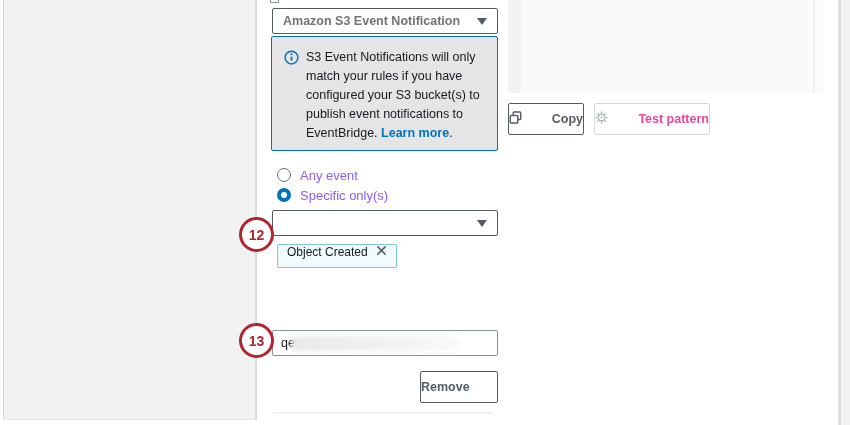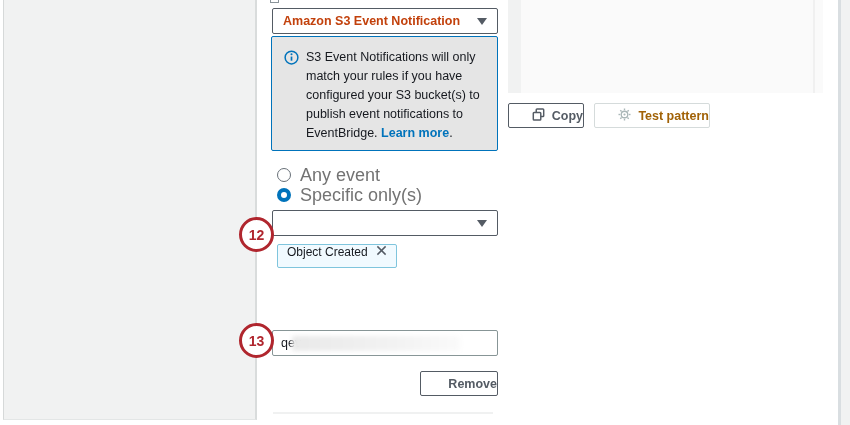--- a/index.html
+++ b/index.html
@@ -21,21 +21,21 @@
   
   .cutoff-sliver {
     position:absolute; left:270px; top:-2px; width:9px; height:5px;
     border:1px solid #8a949a; background:#fff;
   }
 
   
   .select-box {
     position:absolute; left:272px; width:226px; height:26px; background:#fff;
     border:1px solid #545b64; border-radius:2px; display:flex; align-items:center;
-    padding:0 10px; font-size:12.5px; font-weight:bold; color:#c2410c; cursor:pointer;
+    padding:0 10px; font-size:12.5px; font-weight:bold; color:#737373; cursor:pointer;
   }
   .select-box .caret {
     margin-left:auto; width:0; height:0; border-left:5px solid transparent;
     border-right:5px solid transparent; border-top:7px solid #545b64;
   }
   #event-type-select { top:8px; }
   #event-select { top:210px; font-weight:normal; }
 
   .info-box {
     position:absolute; left:271px; top:36px; width:227px; height:115px;
@@ -45,46 +45,46 @@
   .info-icon { position:absolute; left:12px; top:13px; }
   .info-box a { color:#0073bb; text-decoration:none; font-weight:bold; cursor:pointer; }
   .info-period { color:#16191f; font-weight:normal; }
 
   .radio-row { position:absolute; left:277px; display:flex; align-items:center; height:18px; cursor:pointer; }
   .radio-circle {
     width:14px; height:14px; border-radius:50%; background:#fff;
     border:1px solid #687078; margin-right:9px; flex:0 0 auto;
   }
   .radio-circle.selected { border:4.5px solid #0073bb; }
-  .radio-label { font-size:18px; color:#737373; white-space:nowrap;text-align:center; }
+  .radio-label { font-size:13px; color:#8b5cf6; white-space:nowrap;text-align:center; }
 
   .token-tag {
     position:absolute; left:277px; top:244px; height:24px; display:inline-flex; 
     background:#f1faff; border:1px solid #7fc5dd; border-radius:2px; padding:0 9px;
     font-size:12px; color:#16191f; white-space:nowrap;
   }
   .token-close { margin-left:8px; display:inline-flex; cursor:pointer; }
 
   .text-input {
     position:absolute; left:272px; top:330px; width:226px; height:26px;
     border:1px solid #879596; border-radius:2px; background:#fff;
     font-family:"Liberation Sans", sans-serif; font-size:12.5px; color:#16191f; padding:0 8px;
   }
   .blur-patch {
     position:absolute; left:292px; top:336px; width:168px; height:15px;
     background:linear-gradient(90deg,#e9e9e9,#f2f2f2 60%,#fafafa);
     filter:blur(2px); border-radius:2px; pointer-events:none;
   }
 
   .btn {
-    position:absolute; height:25px; background:#fff; border:1px solid #545b64; border-radius:2px;
-    display:inline-flex; align-items:center; justify-content:flex-end; gap:7px;
+    position:absolute; height:32px; background:#fff; border:1px solid #545b64; border-radius:2px;
+    display:inline-flex; align-items:center; justify-content:space-between; gap:7px;
     font-family:"Liberation Sans", sans-serif; font-size:12.5px; font-weight:bold; color:#545b64; cursor:pointer;
   }
-  .btn.disabled { border-color:#d5dbdb; color:#a16207; cursor:default; }
+  .btn.disabled { border-color:#d5dbdb; color:#ec4899; cursor:default; }
   #remove-btn { left:420px; top:371px; width:78px; }
   #copy-btn { left:508px; top:103px; width:76px; }
   #test-btn { left:594px; top:103px; width:116px; }
   #edit-btn { left:508px; top:138px; width:118px; }
 
   .code-preview {
     position:absolute; left:508px; top:0; width:315px; height:93px; background:#fafafa;
   }
   .code-gutter { position:absolute; left:0; top:0; width:13px; height:93px; background:#f1f2f2; }
   .code-edge { position:absolute; right:8px; top:0; width:2px; height:93px; background:#f0f0f0; }

